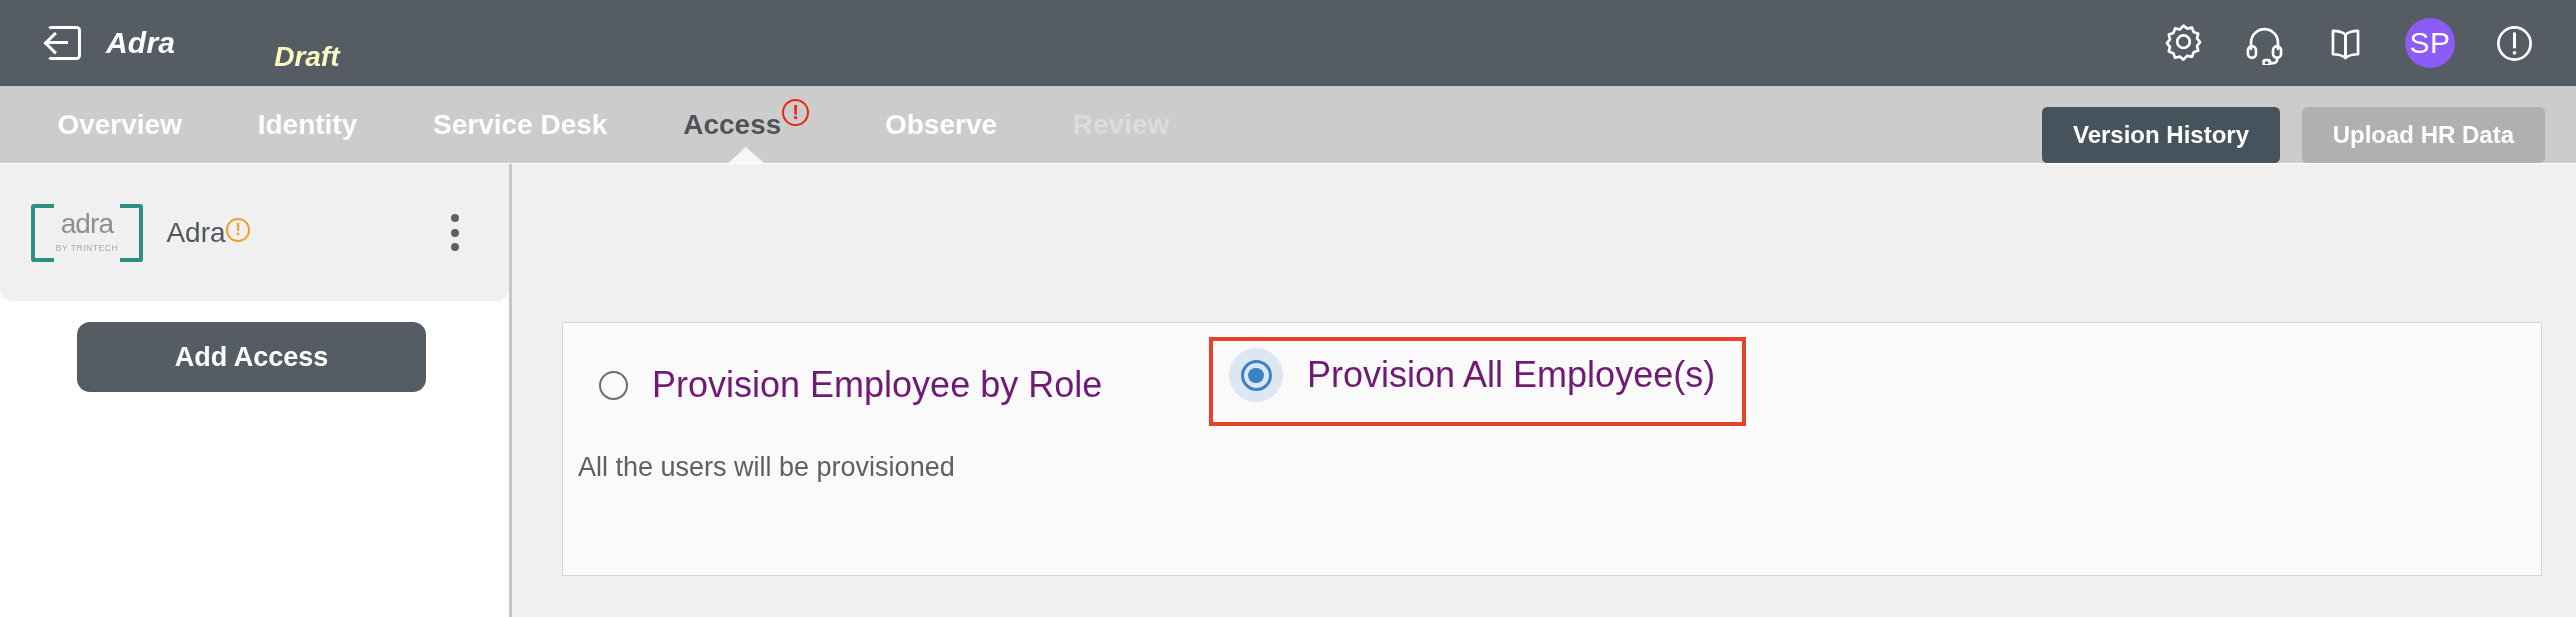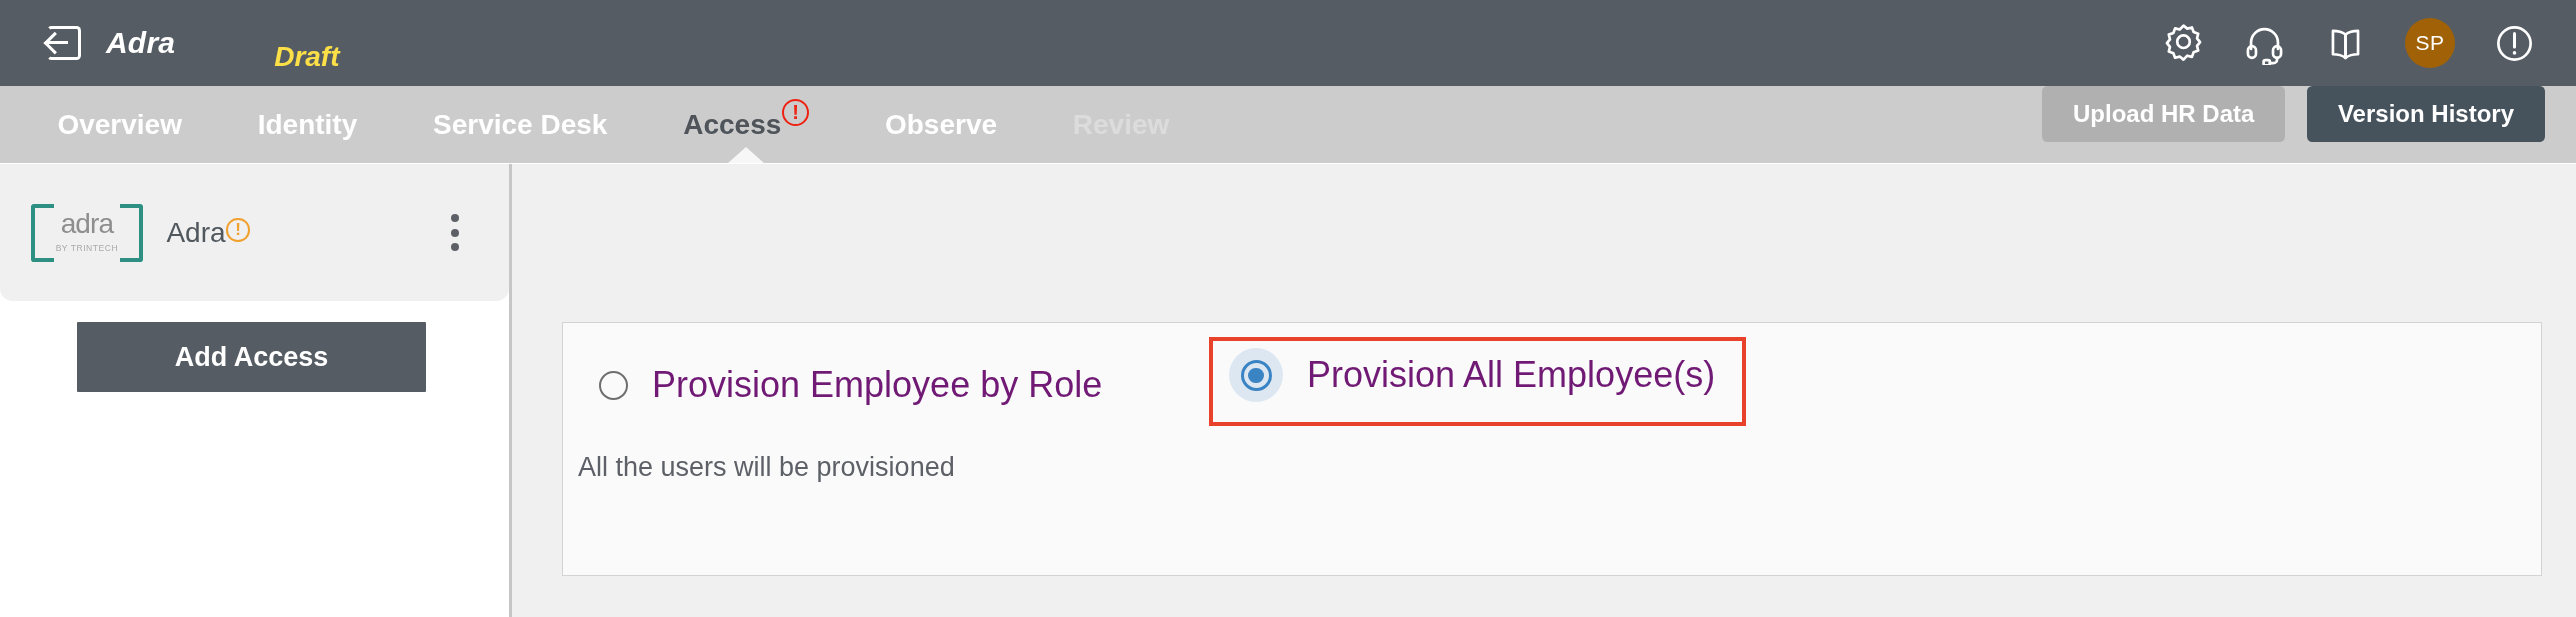--- a/index.html
+++ b/index.html
@@ -37,42 +37,42 @@
     left: -2.7px; top: 6.3px; width: 12.6px; height: 12.6px;
     border-left: 3.6px solid #ffffff; border-bottom: 3.6px solid #ffffff;
     transform: rotate(45deg);
     background: transparent;
   }
   .app-title {
     color: #ffffff; font-size: 30px; font-weight: bold; font-style: italic;
     margin-left: 25px; letter-spacing: 0.2px;
   }
   .app-status {
-    color: #fde047; font-size: 28px; font-weight: bold; font-style: italic;
+    color: #fef9c3; font-size: 28px; font-weight: bold; font-style: italic;
     margin-left: 99px;
     margin-top: 28px;
   }
   .topbar-right {
     margin-left: auto; display: flex; align-items: center;
     padding-right: 40px; gap: 38px;
   }
   .ticon { width: 43px; height: 43px; display: block; }
   .avatar {
     width: 50px; height: 50px; border-radius: 50%;
-    background: #a16207; color: #ffffff;
-    display: flex; align-items: center; justify-content: center;
-    font-size: 21px; letter-spacing: 0.5px;
+    background: #8b5cf6; color: #ffffff;
+    display: flex; align-items: center; justify-content: center;
+    font-size: 30px; letter-spacing: 0.5px;
   }
 
   
   .navbar {
     position: absolute; left: 0; top: 86px;
     width: 2576px; height: 77px;
     background: #cccccc;
-    display: flex; align-items: flex-start;
+    display: flex; align-items: flex-end;
   }
   .nav-tabs { display: flex; align-items: center; padding-left: 52px; height: 77px; }
   .nav-tab {
     position: relative; height: 77px;
     display: flex; align-items: center;
     font-size: 28px; font-weight: bold; color: #ffffff;
     margin-right: 65px; padding: 0 5.4px; cursor: pointer;
     white-space: nowrap;
   }
   .nav-tab.dim { color: #dcdcdc; }
@@ -155,21 +155,21 @@
   }
   .kebab {
     margin-left: auto; margin-right: 50px;
     display: flex; flex-direction: column; gap: 6.3px; cursor: pointer;
   }
   .kebab i { width: 8px; height: 8px; border-radius: 50%; background: #5d6167; display: block; }
   .add-access {
     position: absolute; left: 77px; top: 158px;
     width: 349px; height: 70px;
     background: #555c63; color: #ffffff;
-    border: none; border-radius: 1px;
+    border: none; border-radius: 13px;
     font-family: "Liberation Sans", sans-serif;
     font-size: 27px; font-weight: bold;
     cursor: pointer;
   }
   .divider {
     position: absolute; left: 509px; top: 164px;
     width: 3.6px; height: 454px; background: #c6c6c6;
   }
 
   
@@ -291,22 +291,22 @@
         <span class="badge-red">!</span>
       </div>
       <div class="nav-tab">
         <span>Observe</span>
       </div>
       <div class="nav-tab dim">
         <span>Review</span>
       </div>
     </div>
     <div class="nav-actions">
+      <button class="btn btn-dark">Version History</button>
       <button class="btn btn-muted">Upload HR Data</button>
-      <button class="btn btn-dark">Version History</button>
     </div>
   </div>
 
   <div class="sidebar">
     <div class="sidebar-card">
       <div class="logo">
         <span class="brk l"></span>
         <span class="brk r"></span>
         <span class="logo-word">adra</span>
         <span class="logo-sub">BY TRINTECH</span>

